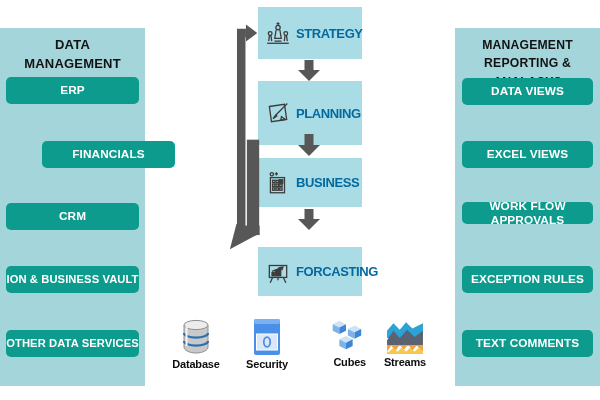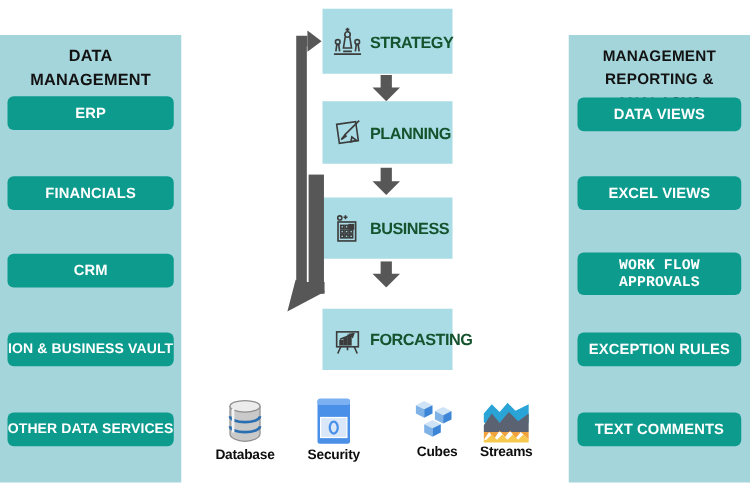--- a/index.html
+++ b/index.html
@@ -13,46 +13,46 @@
   .panel-title{margin-top:8px;text-align:center;font-weight:bold;font-size:13px;
                line-height:1.45;color:#121212;letter-spacing:.2px;}
   .panel--right .panel-title{font-size:12.2px;line-height:1.5;}
 
   
   .pill{position:absolute;left:6px;width:133px;height:27px;background:#0d9b8e;border-radius:5px;
         color:#ffffff;font-weight:bold;font-size:11.8px;letter-spacing:.1px;
         display:flex;align-items:center;justify-content:center;text-align:center;
         line-height:1.2;white-space:nowrap;box-sizing:border-box;}
   .panel--right .pill{left:7px;width:131px;}
-  .pill--wrap{white-space:normal;height:34px;padding:0 16px;font-family:Liberation Mono, monospace;}
+  .pill--wrap{white-space:normal;height:22px;padding:0 16px;}
 
   
   .flow-box{position:absolute;left:258px;width:104px;background:#a9dce4;
             display:flex;align-items:center;gap:5px;padding-left:7px;box-sizing:border-box;}
-  .flow-label{font-size:13px;font-weight:600;color:#14532d;letter-spacing:-0.4px;white-space:nowrap;}
+  .flow-label{font-size:13px;font-weight:600;color:#0369a1;letter-spacing:-0.4px;white-space:nowrap;}
   .flow-icon{flex:0 0 auto;}
 
   .abs{position:absolute;}
 
   
   .tool{position:absolute;top:317px;width:52px;display:flex;flex-direction:column;align-items:center;}
   .tool-label{margin-top:1px;font-size:11px;font-weight:bold;color:#0d0d0d;letter-spacing:-0.2px;}
 </style>
 </head>
 <body>
 
 <div id="canvas">
 
   <div class="panel panel--left">
     <div class="panel-title">
       <div>DATA</div>
       <div>MANAGEMENT</div>
     </div>
     <div class="pill" style="top:49px;">ERP</div>
-    <div class="pill" style="top:113px;">FINANCIALS</div>
+    <div class="pill" style="top:113px;margin-left:36px;">FINANCIALS</div>
     <div class="pill" style="top:175px;">CRM</div>
     <div class="pill" style="top:238px;font-size:11.2px;">ION &amp; BUSINESS VAULT</div>
     <div class="pill" style="top:302px;font-size:11.2px;">OTHER DATA SERVICES</div>
   </div>
 
   <div class="panel panel--right">
     <div class="panel-title">
       <div>MANAGEMENT</div>
       <div>REPORTING &amp; ANALASYS</div>
     </div>
@@ -71,21 +71,21 @@
         <path d="M8.8 19.5h6.4"></path>
       <circle cx="4.8" cy="12.5" r="1.7"></circle>
         <path d="M3.4 19.5l.7-5h1.4l.7 5"></path>
       <circle cx="19.2" cy="12.5" r="1.7"></circle>
         <path d="M17.8 19.5l.7-5h1.4l.7 5"></path>
       <path d="M2 21.5h20"></path>
     </svg>
     <span class="flow-label">STRATEGY</span>
   </div>
 
-  <div class="flow-box" style="top:81px;height:50px;">
+  <div class="flow-box" style="top:81px;height:64px;">
     <svg class="flow-icon" width="26" height="26" viewBox="0 0 24 24" fill="none" stroke="#3c3c3c" stroke-width="1.2">
       <path d="M4 6L18 4l2 14L6 20z"></path>
       <path d="M20.6 3.2L10 13.8"></path>
         <path d="M10 13.8l-2.6 3.4 3.5-2.5z"></path>
       <path d="M14.5 18.8l4.3-.9-3.6-2.6z"></path>
     </svg>
     <span class="flow-label">PLANNING</span>
   </div>
 
   <div class="flow-box" style="top:158px;height:49px;">

